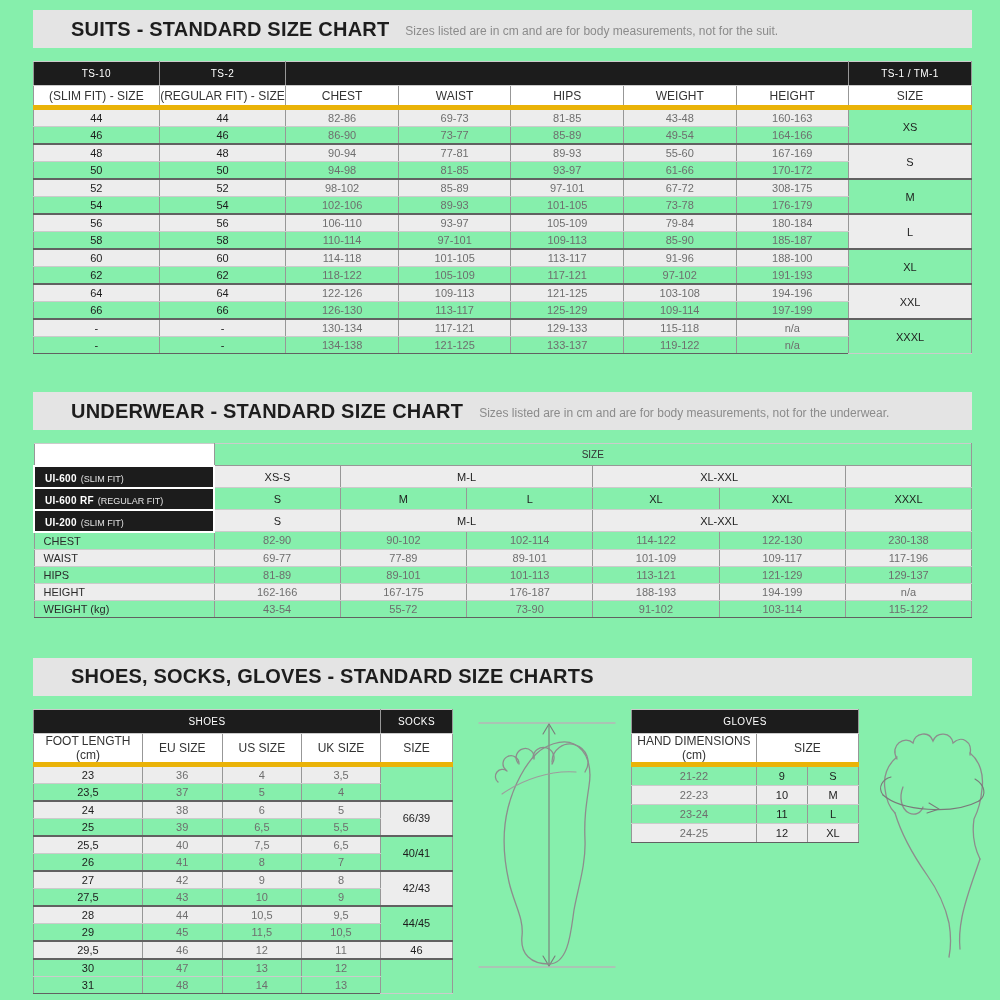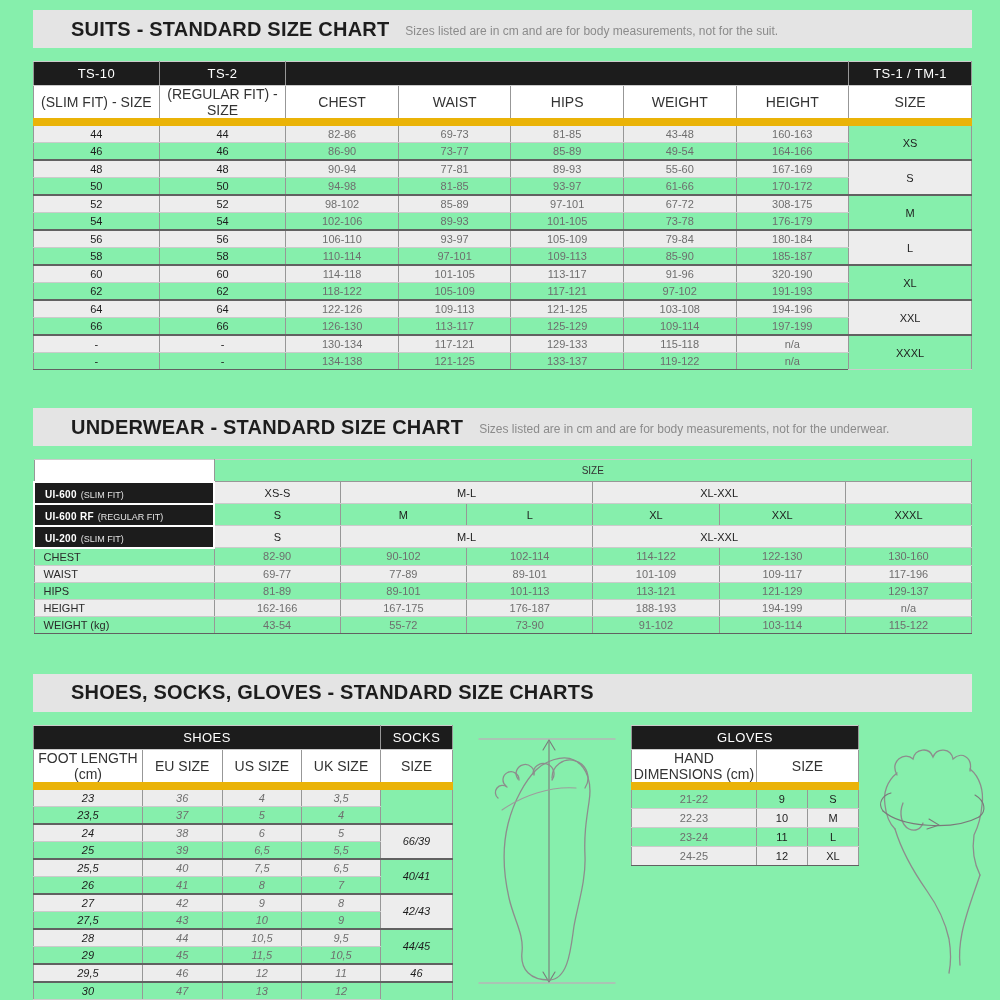--- a/index.html
+++ b/index.html
@@ -9,23 +9,23 @@
   
   .band { background:#e4e4e4; height:38px; display:flex; align-items:center; padding-left:38px; box-sizing:border-box; }
   .band h1 { margin:0; font-size:20px; font-weight:bold; color:#1d1d1d; letter-spacing:.2px; white-space:nowrap; }
   .band .subtitle { margin-left:16px; font-size:12px; color:#8b8b8b; padding-top:3px; white-space:nowrap; }
 
   
   table.t { border-collapse:collapse; table-layout:fixed; width:100%; margin-top:13px; border:1.5px solid #6a6a6a; }
   .t td, .t th { padding:0; text-align:center; vertical-align:middle; font-weight:normal;
                  border-left:1px solid #979797; border-right:1px solid #979797;
                  border-top:1px solid #cbcbcb; border-bottom:1px solid #cbcbcb; }
-  .hb { background:#1c1c1c; color:#fff; font-weight:bold; font-size:13px; height:23px;
+  .hb { background:#1c1c1c; color:#fff; font-weight:bold; font-size:10px; height:23px;
         border:2px solid #fff; letter-spacing:.4px; }
-  tr.sub td { font-size:14px; color:#333; height:19px; border-bottom:8px solid #eab308; background:#fff; }
+  tr.sub td { font-size:12px; color:#333; height:19px; border-bottom:5px solid #eab308; background:#fff; }
   .t tbody td { height:16px; font-size:11px; }
   .val { color:#6e6e6e; }
   .bold { font-weight:bold; color:#1d1d1d; font-size:11.5px; }
   .stripe { background:#ededed; }
   tr.grp td { border-top:2px solid #616161; }
   .t tbody tr:last-child td { border-bottom:1.5px solid #616161; }
   .mg { font-weight:bold; color:#1d1d1d; font-size:12.5px; }
 
   
   .suits tbody td { height:16px; }
@@ -38,21 +38,21 @@
   .uw tr.measure td { height:16px; }
   th.lbl { background:#1c1c1c; color:#fff; text-align:left; padding-left:10px; border:2px solid #fff; white-space:nowrap; }
   .lname { font-weight:bold; font-size:10px; letter-spacing:.3px; }
   .lfit { font-size:9px; color:#e3e3e3; margin-left:4px; }
   td.ml { text-align:left; padding-left:9px; font-size:10px; color:#2a2a2a; }
 
   
   .three { display:flex; align-items:flex-start; margin-top:13px; }
   .three table.t { margin-top:0; }
   .shoes { width:420px; flex:0 0 420px; }
-  .shoes tbody td { height:16px;font-style:italic; }
+  .shoes tbody td { height:16px; }
   .gloves { width:228px; flex:0 0 228px; margin-left:10px; }
   .gloves tbody td { height:18px; }
   .illu { flex:0 0 auto; }
   .foot-illu { margin-left:20px; }
   .hand-illu { margin-left:2px; margin-top:6px; }
 </style>
 </head>
 <body>
 
 <div class="page">
@@ -168,21 +168,21 @@
             <td class="val">85-90</td>
             <td class="val">185-187</td>
           </tr>
           <tr class="grp">
             <td class="bold stripe">60</td>
             <td class="bold stripe">60</td>
             <td class="val stripe">114-118</td>
             <td class="val stripe">101-105</td>
             <td class="val stripe">113-117</td>
             <td class="val stripe">91-96</td>
-            <td class="val stripe">320-190</td>
+            <td class="val stripe">188-100</td>
             <td class="mg" rowspan="2">XL</td>
           </tr>
           <tr>
             <td class="bold">62</td>
             <td class="bold">62</td>
             <td class="val">118-122</td>
             <td class="val">105-109</td>
             <td class="val">117-121</td>
             <td class="val">97-102</td>
             <td class="val">191-193</td>
@@ -274,21 +274,21 @@
             <td class="bold stripe" colspan="2">XL-XXL</td>
             <td class="bold stripe"></td>
           </tr>
           <tr class="measure">
             <td class="ml">CHEST</td>
             <td class="val">82-90</td>
             <td class="val">90-102</td>
             <td class="val">102-114</td>
             <td class="val">114-122</td>
             <td class="val">122-130</td>
-            <td class="val">130-160</td>
+            <td class="val">230-138</td>
           </tr>
           <tr class="measure">
             <td class="ml stripe">WAIST</td>
             <td class="val stripe">69-77</td>
             <td class="val stripe">77-89</td>
             <td class="val stripe">89-101</td>
             <td class="val stripe">101-109</td>
             <td class="val stripe">109-117</td>
             <td class="val stripe">117-196</td>
           </tr>

